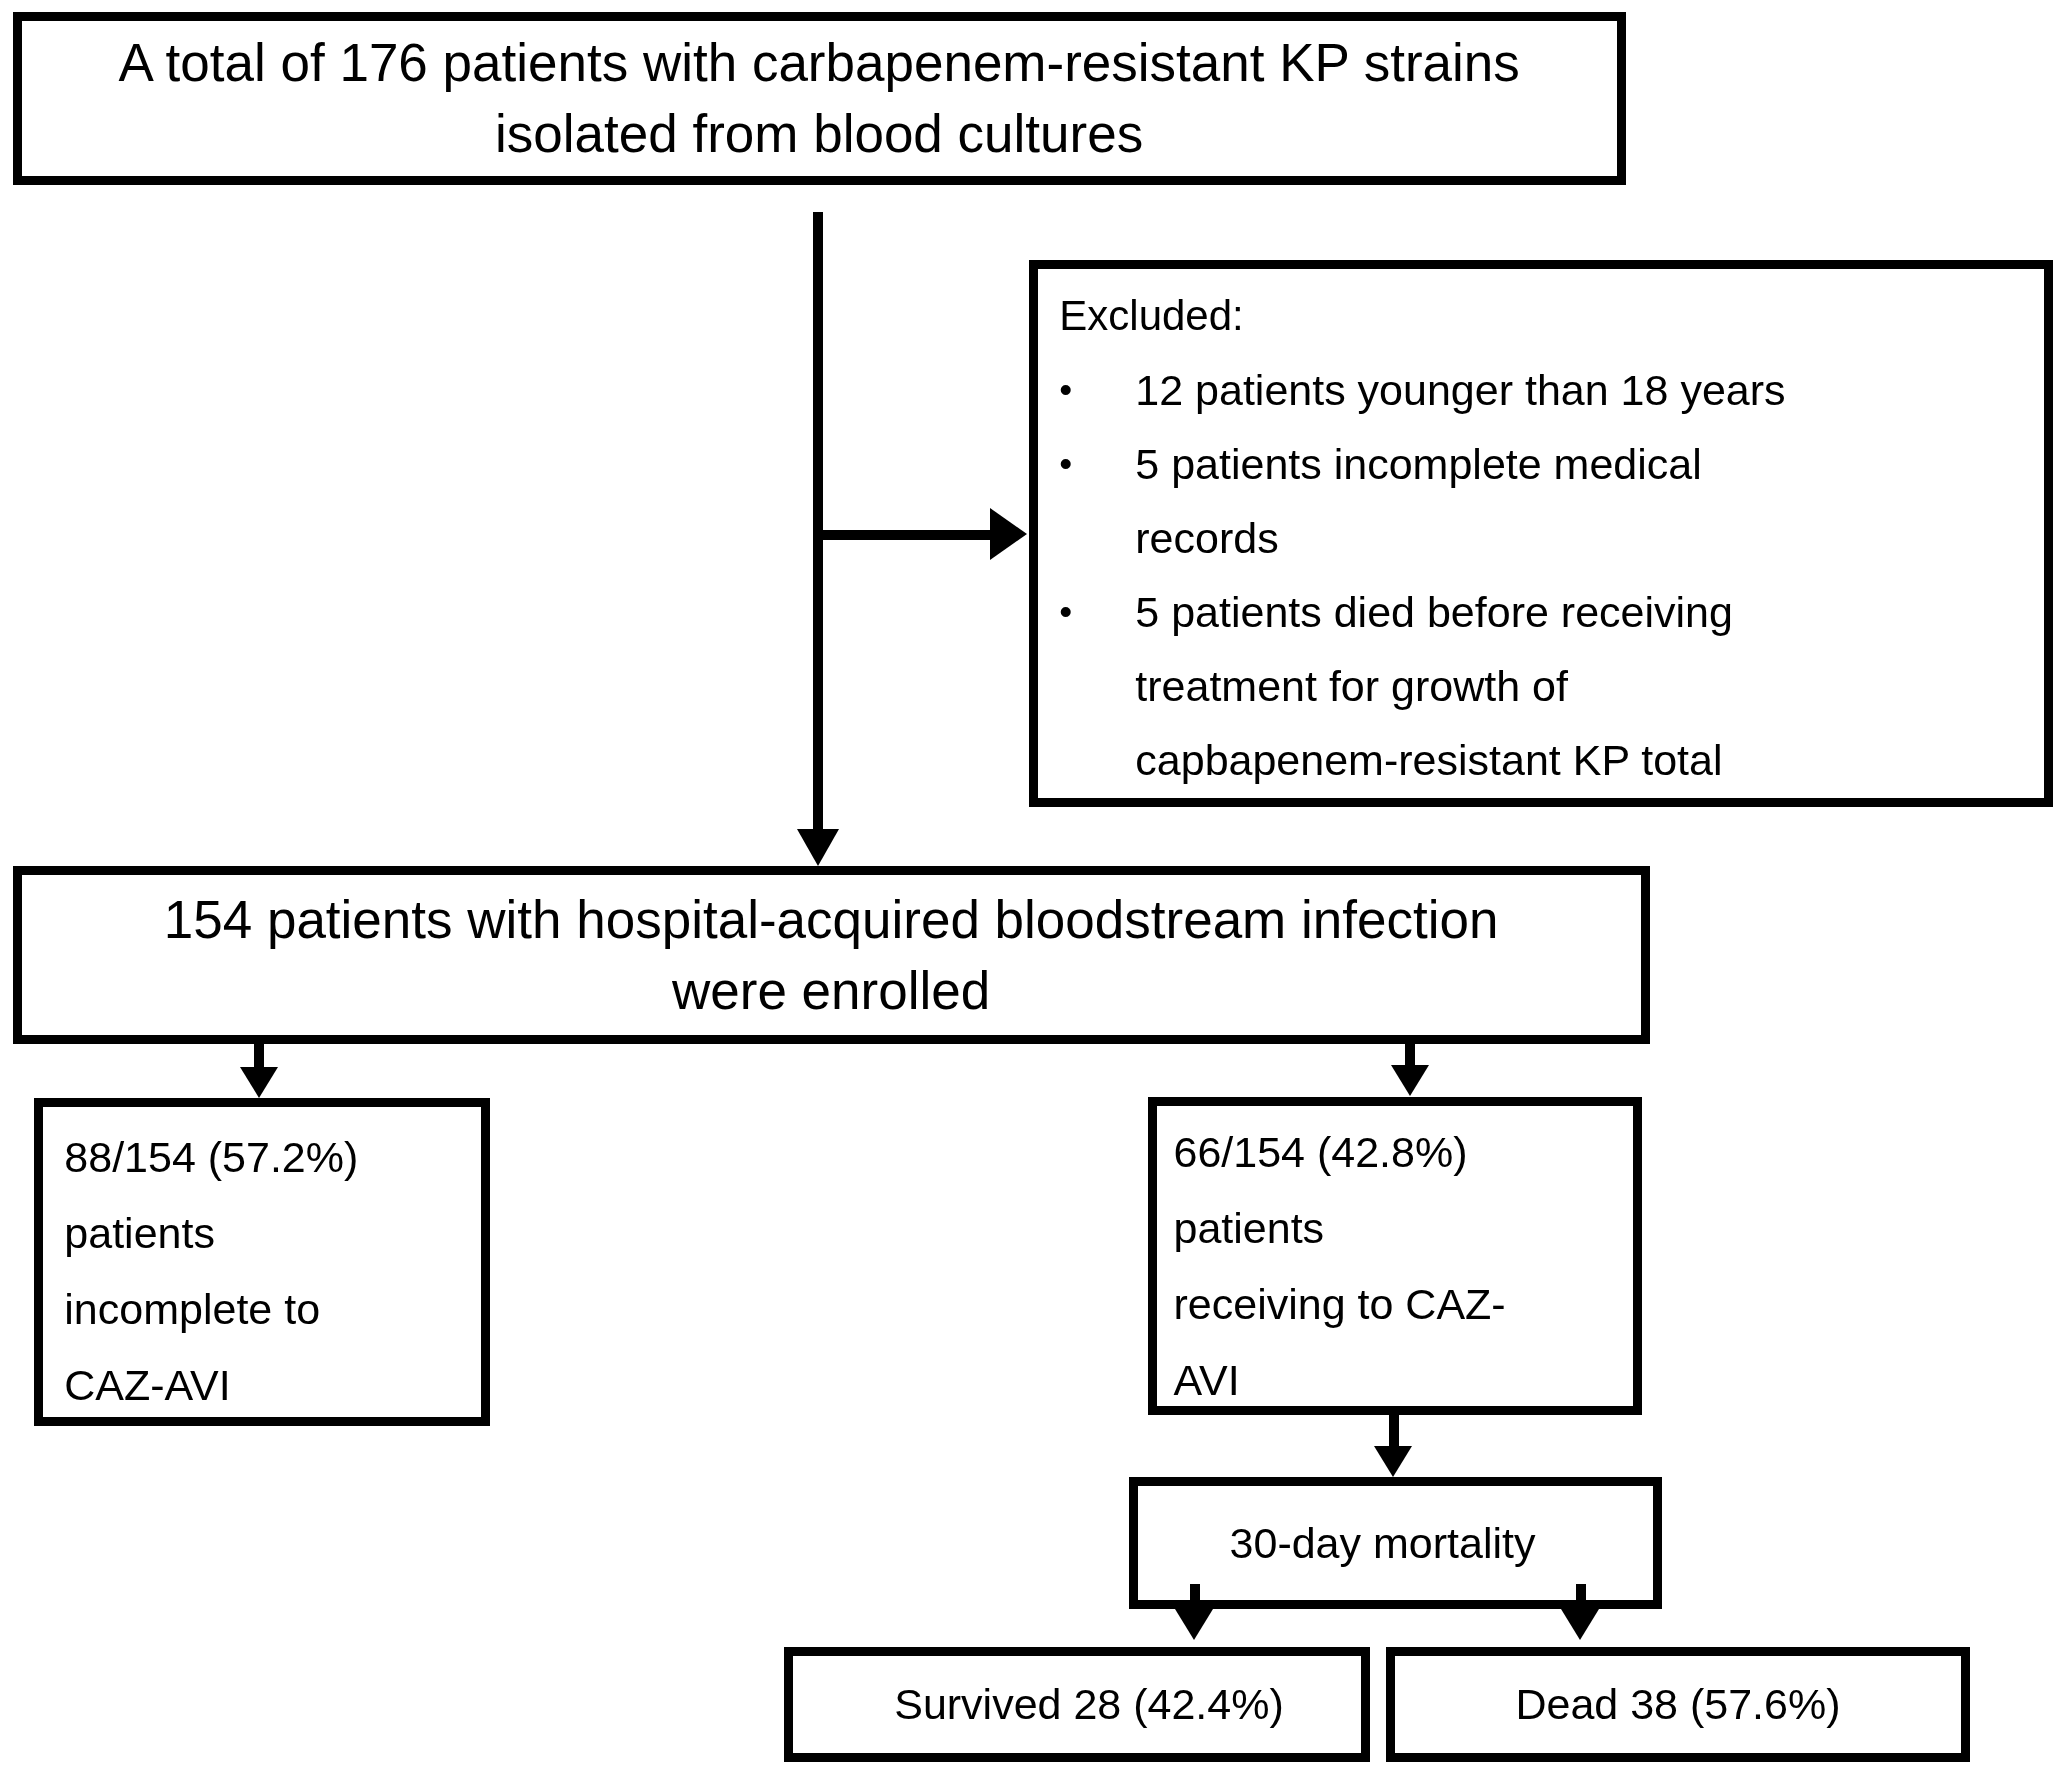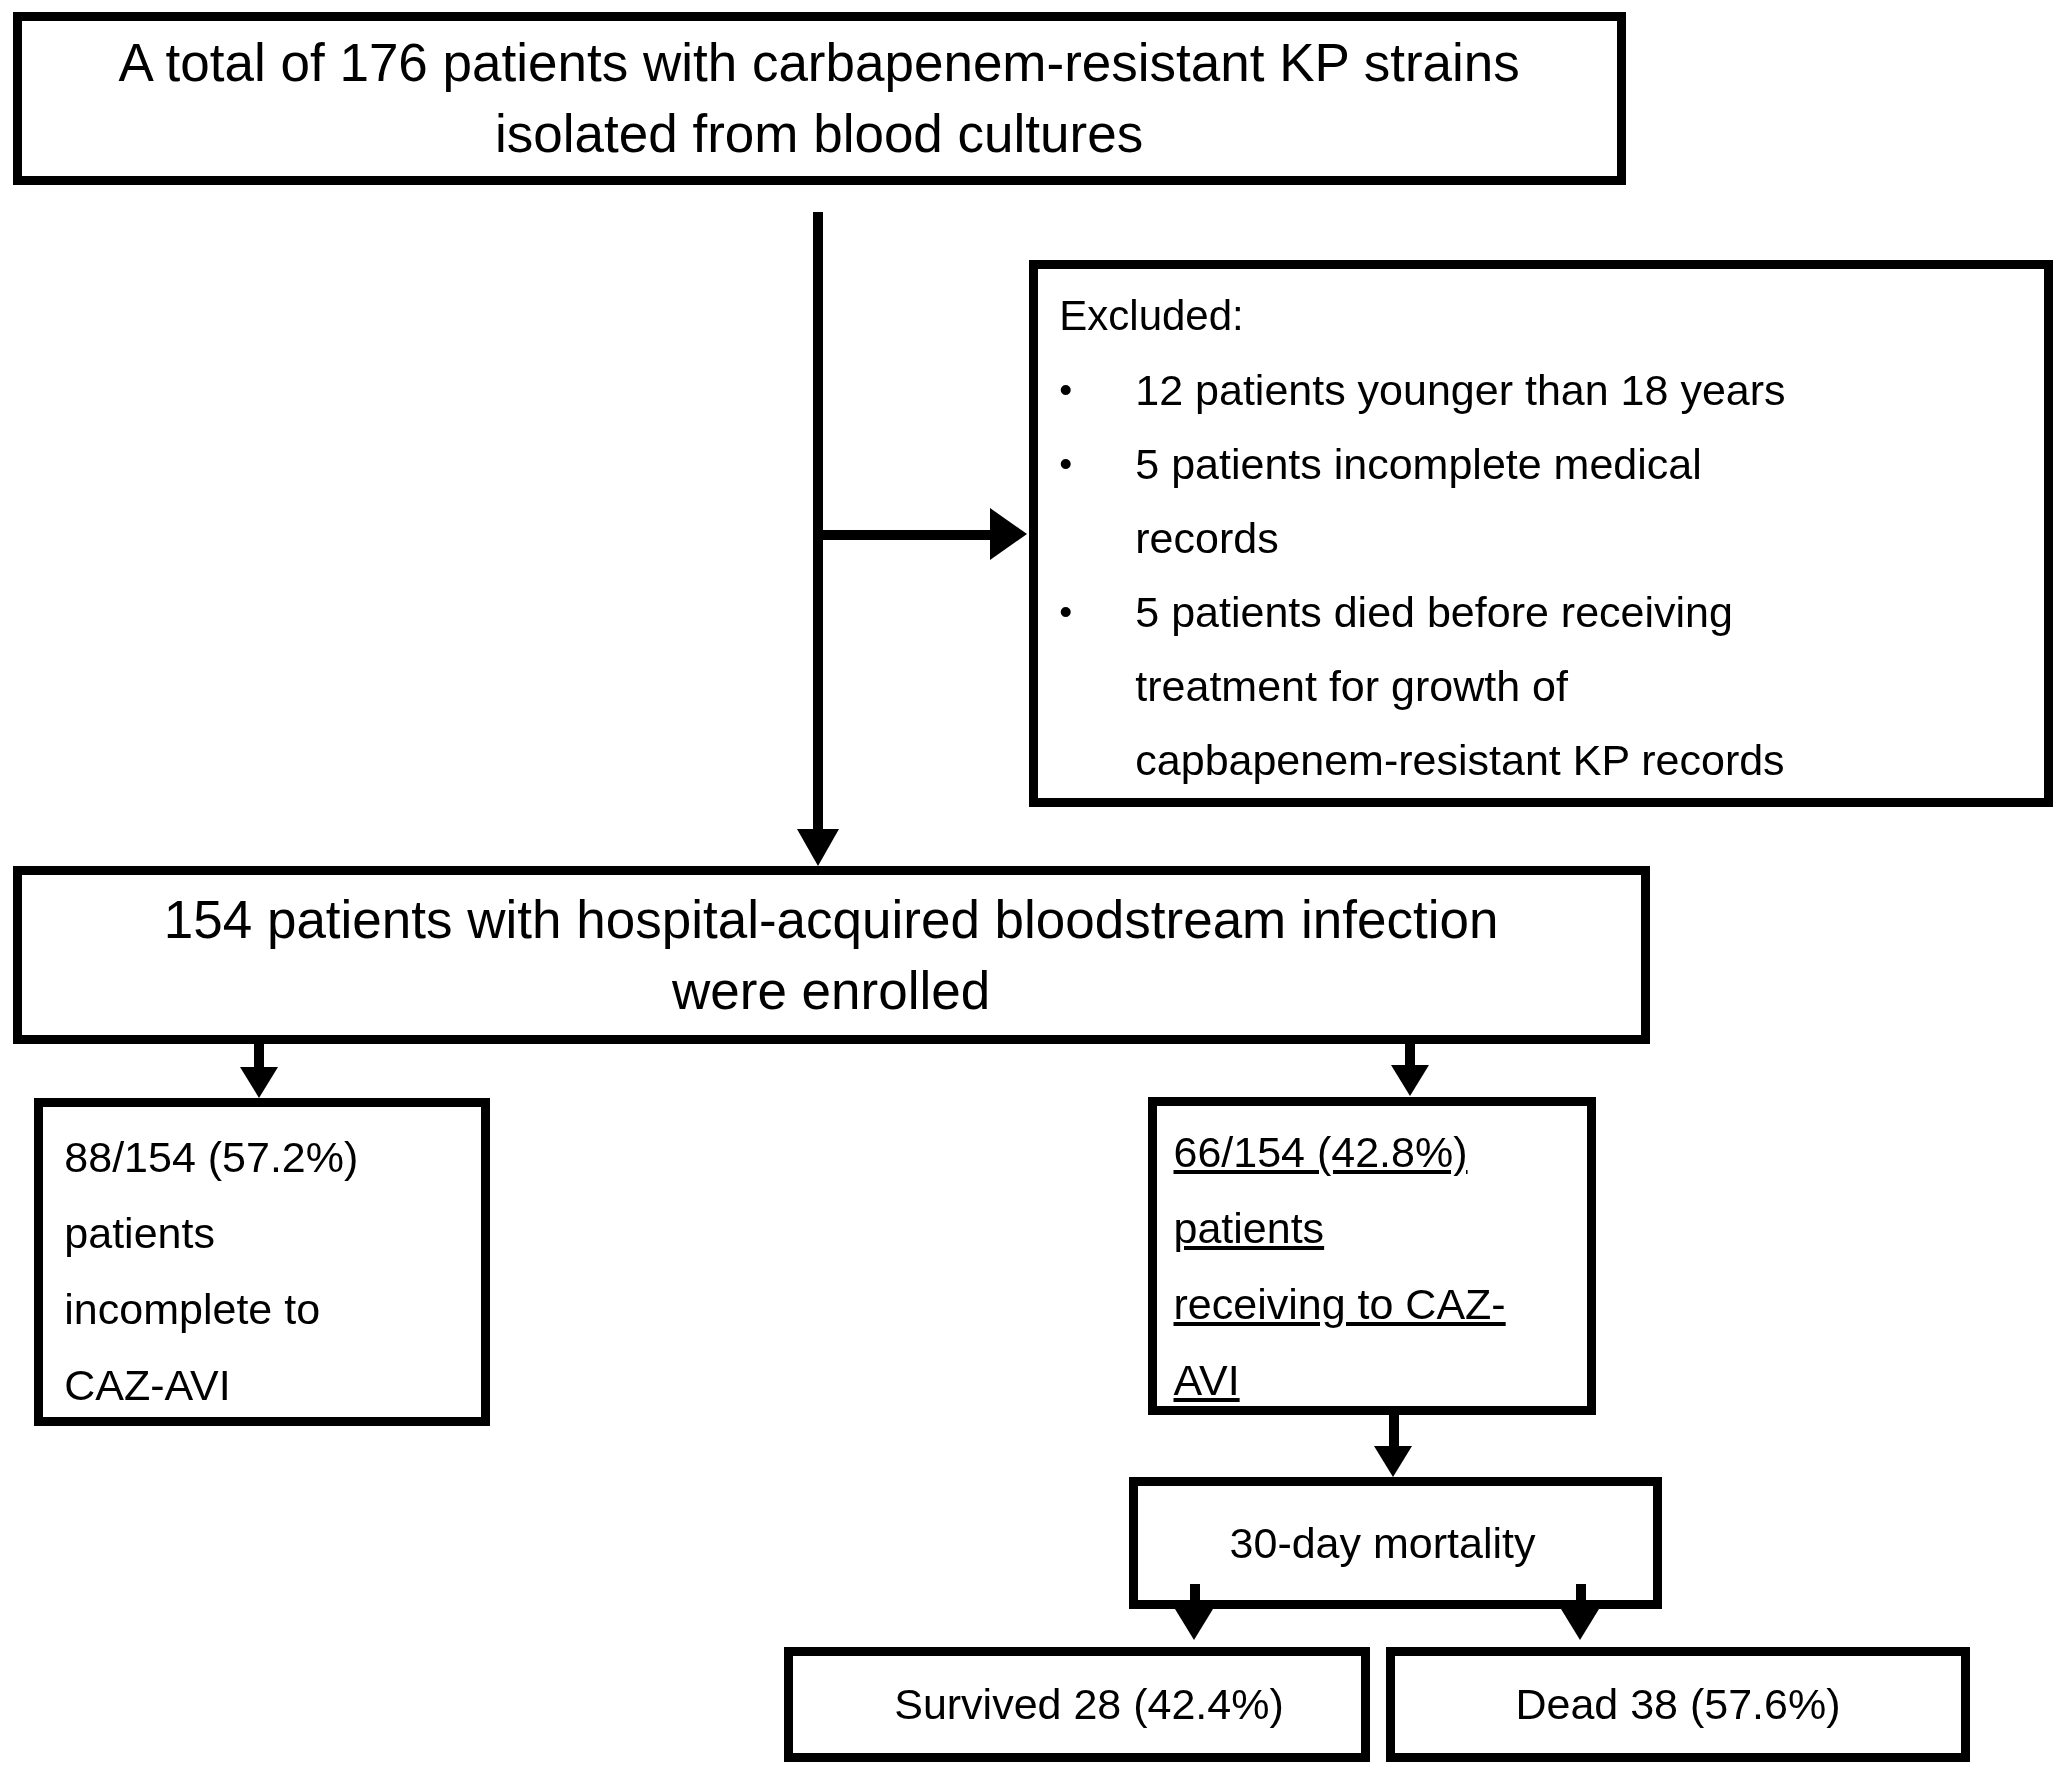--- a/index.html
+++ b/index.html
@@ -42,22 +42,22 @@
   .ex-item { display: flex; align-items: flex-start; }
   .ex-marker { width: 76px; flex: 0 0 76px; font-size: 37px; line-height: 74px; }
   .ex-lines  { flex: 1; }
   .ex-line   { font-size: 43px; line-height: 74px; white-space: nowrap; }
   
   #enrolled-box   { left: 12.6px;   top: 866px;  width: 1637px; height: 178px; }
   
   #susceptible-box{ left: 34px;   top: 1098px; width: 456px;  height: 328px;
                     padding: 11.6px 5.8px 0 21.3px; }
   
-  #resistant-box  { left: 1148px; top: 1097px; width: 448px;  height: 318px;
-                    padding: 7.8px 5.8px 0 16.5px; text-decoration: underline; }
+  #resistant-box  { left: 1148px; top: 1097px; width: 494px;  height: 318px;
+                    padding: 7.8px 5.8px 0 16.5px; }
   
   #mortality-box  { left: 1129px; top: 1477px; width: 533px;  height: 132px;
                     padding-right: 26px; }
   
   #survived-box   { left: 784px;  top: 1647px; width: 586px;  height: 115px; padding-left: 24px; }
   #dead-box       { left: 1386px; top: 1647px; width: 584px;  height: 115px; text-align: center; }
 
   
   .shaft { position: absolute; background: var(--ink); }
   .ahead { position: absolute; width: 0; height: 0; }
@@ -124,21 +124,21 @@
         <span class="ex-line" style="display:block">5 patients incomplete medical</span>
         <span class="ex-line" style="display:block">records</span>
       </span>
     </div>
 
     <div class="ex-item">
       <span class="ex-marker">•</span>
       <span class="ex-lines">
         <span class="ex-line" style="display:block">5 patients died before receiving</span>
         <span class="ex-line" style="display:block">treatment for growth of</span>
-        <span class="ex-line" style="display:block">capbapenem-resistant KP records</span>
+        <span class="ex-line" style="display:block">capbapenem-resistant KP total</span>
       </span>
     </div>
   </div>
 
   <div class="fcbox center-text" id="enrolled-box">
     <div class="big-line">154 patients with hospital-acquired bloodstream infection</div>
     <div class="big-line">were enrolled</div>
   </div>
 
   <div class="shaft" id="left-down-shaft"></div>

